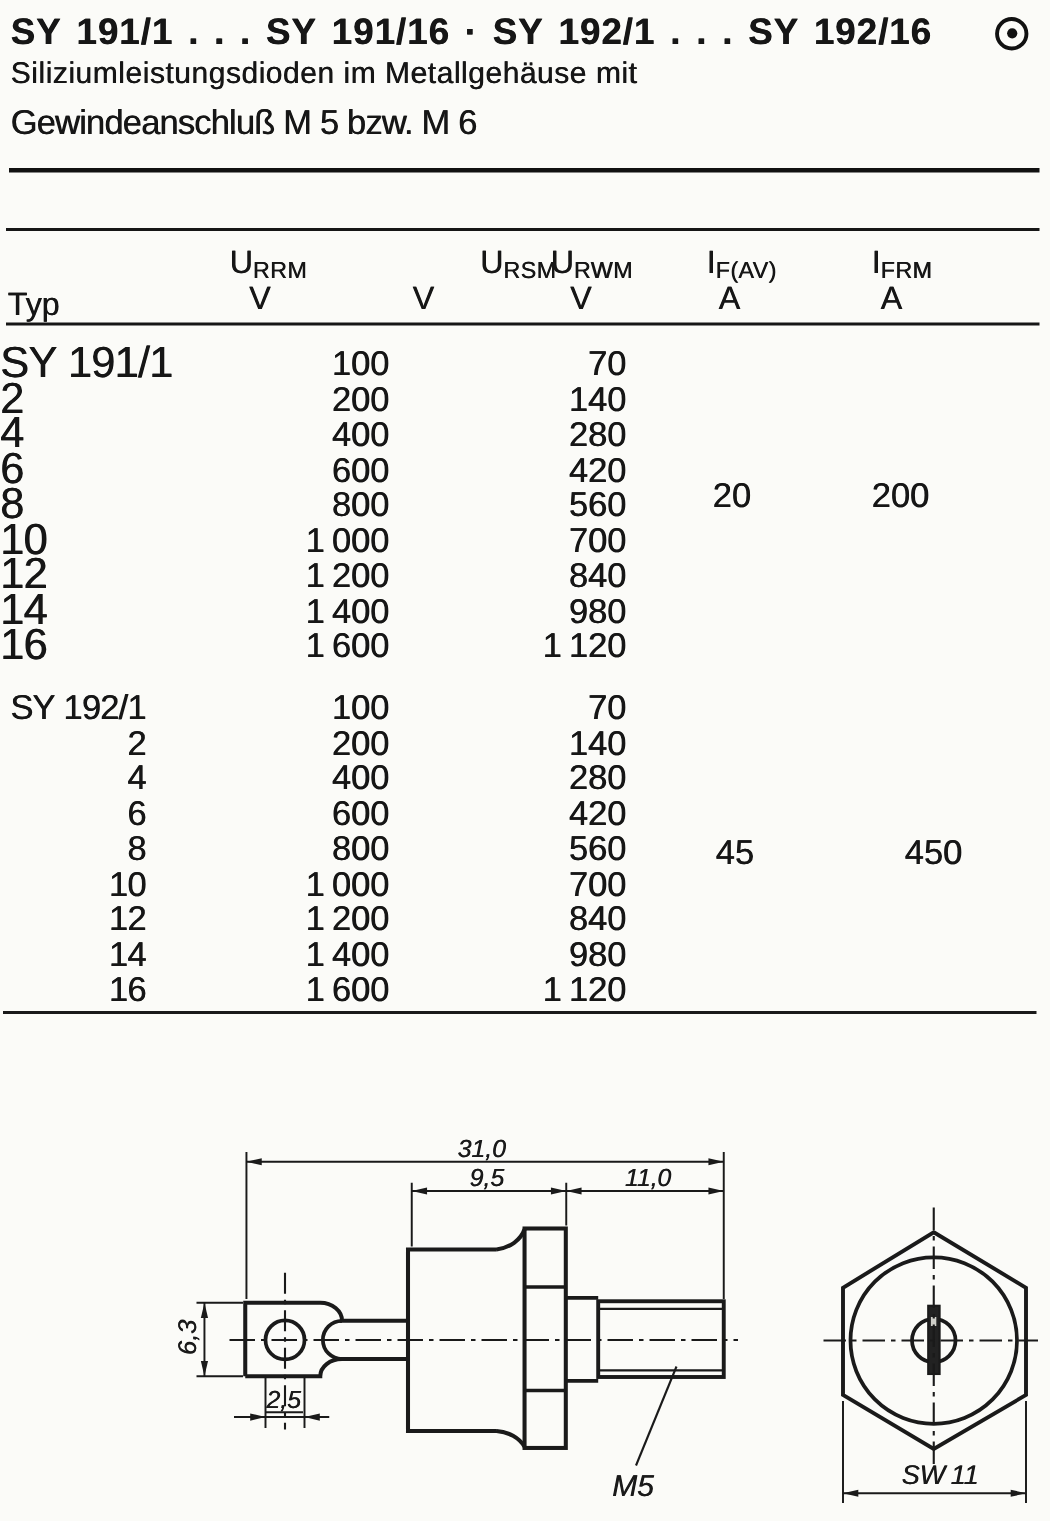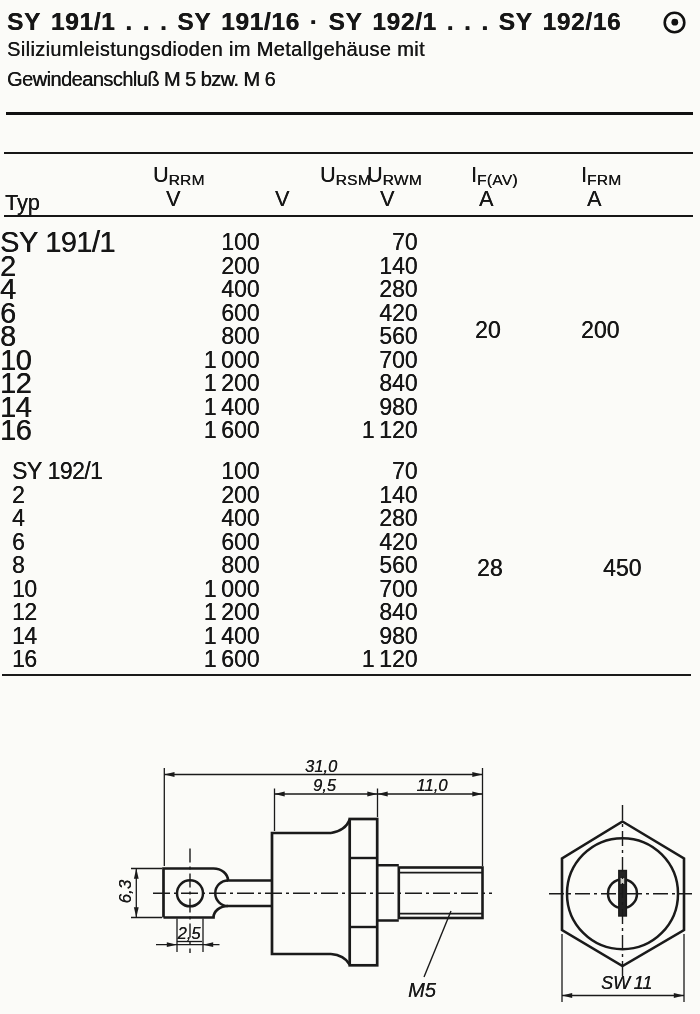--- a/index.html
+++ b/index.html
@@ -13,21 +13,21 @@
 
 <div class="abs" style="left:7px;top:8px;font-size:24.5px;font-weight:bold;letter-spacing:0.65px;word-spacing:2.4px;">SY&nbsp;191/1 . . . SY&nbsp;191/16 · SY&nbsp;192/1 . . . SY&nbsp;192/16</div>
 
 <svg class="abs" style="left:661px;top:9px;" width="28" height="28" viewBox="0 0 28 28">
   <circle cx="13.5" cy="13.5" r="9.8" fill="none" stroke="#111" stroke-width="2.6"></circle>
   <circle cx="13.8" cy="13.2" r="3.4" fill="#111"></circle>
 </svg>
 
 <div class="abs" style="left:7px;top:38.2px;font-size:20px;letter-spacing:0.35px;text-align:right;">Siliziumleistungsdioden im Metallgehäuse mit</div>
 
-<div class="abs" style="left:7px;top:68.2px;font-size:20px;letter-spacing:-0.55px;">Gewindeanschluß M 5 bzw. M 6</div>
+<div class="abs" style="left:7px;top:68.2px;font-size:23px;letter-spacing:-0.55px;">Gewindeanschluß M 5 bzw. M 6</div>
 
 <div class="abs" style="left:6px;top:111.5px;width:687px;height:3.6px;background:#111;"></div>
 
 <div class="abs" style="left:4px;top:151.5px;width:689px;height:2px;background:#161616;"></div>
 
 <div class="abs" style="left:5px;top:162.5px;font-size:21.5px;margin-top:28px;">Typ</div>
 
 <div class="abs" style="left:153px;top:162.5px;font-size:21.5px;">U<sub>RRM</sub></div>
 <div class="abs" style="left:166px;top:186.5px;font-size:21.5px;">V</div>
 
@@ -48,27 +48,27 @@
 <div class="abs" style="left:0px;top:231.2px;width:97px;font-size:29px;line-height:23.5px;letter-spacing:-0.55px;">SY&nbsp;191/1<br>2<br>4<br>6<br>8<br>10<br>12<br>14<br>16</div>
 
 <div class="abs" style="left:100px;top:231.2px;width:159.5px;text-align:right;font-size:23px;line-height:23.5px;">100<br>200<br>400<br>600<br>800<br>1 000<br>1 200<br>1 400<br>1 600</div>
 
 <div class="abs" style="left:250px;top:231.2px;width:167.5px;text-align:right;font-size:23px;line-height:23.5px;">70<br>140<br>280<br>420<br>560<br>700<br>840<br>980<br>1 120</div>
 
 <div class="abs" style="left:475px;top:317px;font-size:23px;">20</div>
 
 <div class="abs" style="left:581px;top:317px;font-size:23px;">200</div>
 
-<div class="abs" style="left:0px;top:460.3px;width:97px;text-align:left;font-size:23px;line-height:23.5px;letter-spacing:-0.55px;padding-left:12px;">SY&nbsp;192/1<br>2<br>4<br>6<br>8<br>10<br>12<br>14<br>16</div>
+<div class="abs" style="left:0px;top:460.3px;width:97px;text-align:right;font-size:23px;line-height:23.5px;letter-spacing:-0.55px;">SY&nbsp;192/1<br>2<br>4<br>6<br>8<br>10<br>12<br>14<br>16</div>
 
 <div class="abs" style="left:100px;top:460.3px;width:159.5px;text-align:right;font-size:23px;line-height:23.5px;">100<br>200<br>400<br>600<br>800<br>1 000<br>1 200<br>1 400<br>1 600</div>
 
 <div class="abs" style="left:250px;top:460.3px;width:167.5px;text-align:right;font-size:23px;line-height:23.5px;">70<br>140<br>280<br>420<br>560<br>700<br>840<br>980<br>1 120</div>
 
-<div class="abs" style="left:477px;top:554.5px;font-size:23px;">28</div>
+<div class="abs" style="left:477px;top:554.5px;font-size:23px;">45</div>
 
 <div class="abs" style="left:583px;top:554.5px;font-size:23px;margin-left:20px;">450</div>
 
 <div class="abs" style="left:2px;top:674px;width:689px;height:1.8px;background:#1a1a1a;"></div>
 
 <svg class="abs" style="left:0;top:690px;" width="700" height="324" viewBox="0 690 700 324" fill="none" stroke-linecap="butt">
 <g stroke="#1a1a1a">
 
   <path d="M163.5,917.5 V868.5 H213.5 A14.5,12 0 0 1 228,880.5 H271 M271,906 H228 A14.5,11.5 0 0 0 213.5,917.5 H163.5" stroke-width="2.7"></path>
 

